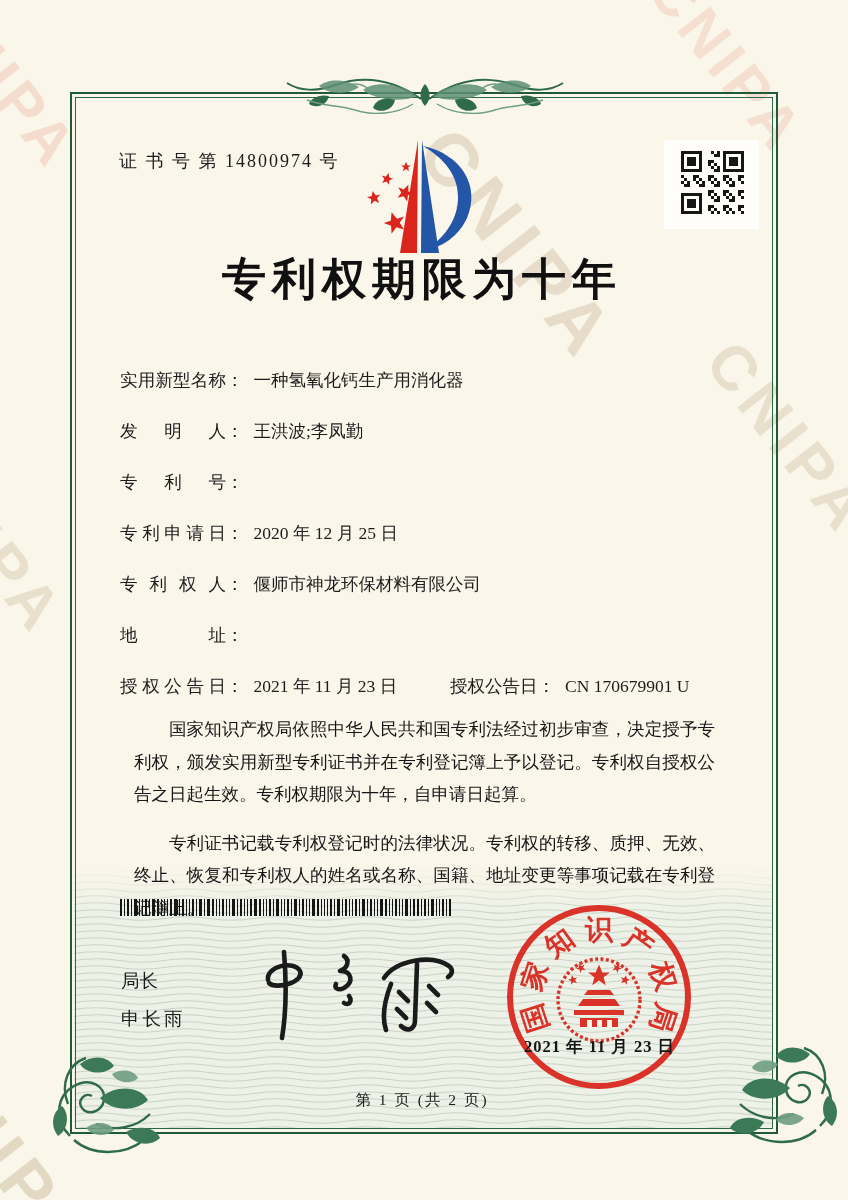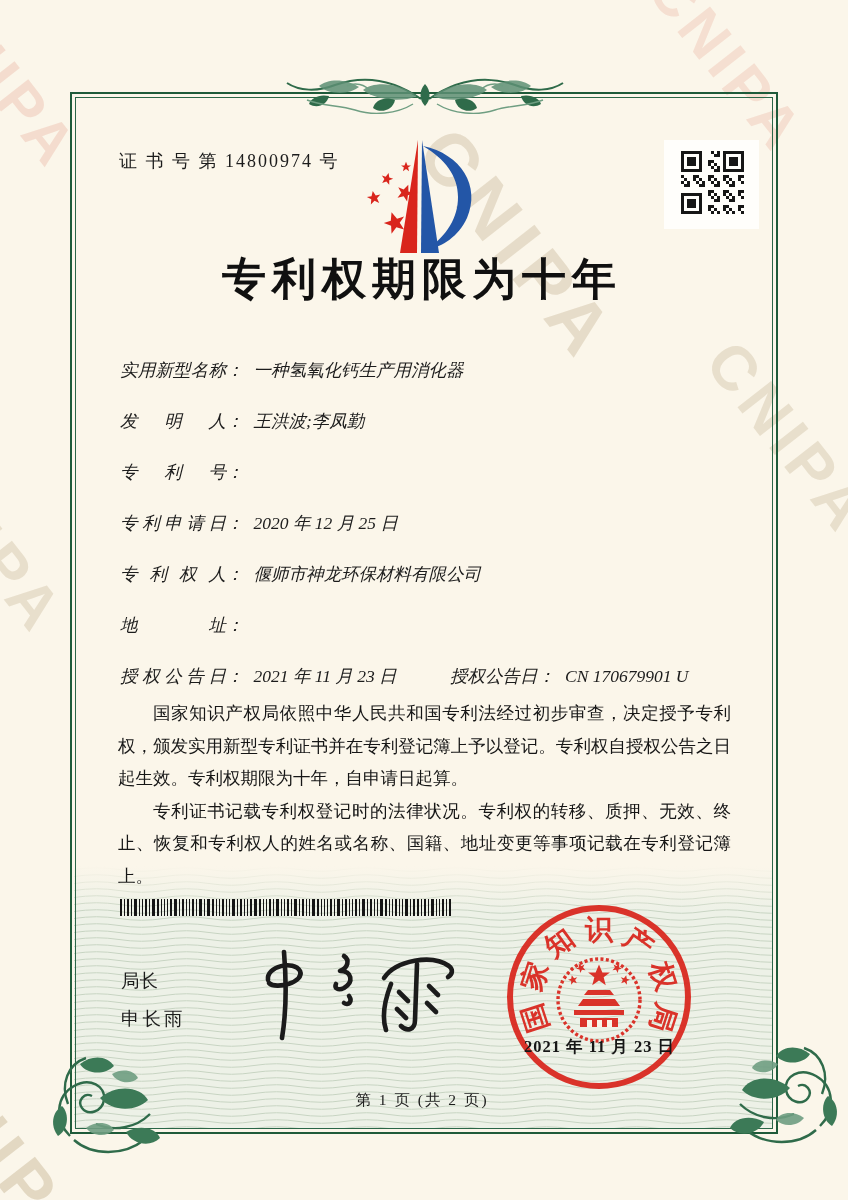--- a/index.html
+++ b/index.html
@@ -29,31 +29,31 @@
   .qr-patch{position:absolute;left:664px;top:140px;width:95px;height:89px;background:#fffefb;z-index:3;}
   .qr{position:absolute;left:681px;top:151px;width:63px;height:63px;z-index:4;}
   .qr i{position:absolute;width:3px;height:3px;background:#161616;}
   .qrf{position:absolute;width:21px;height:21px;border:3px solid #161616;box-sizing:border-box;}
   .qrf::before{content:"";position:absolute;inset:3px;background:#161616;}
   .qrf.tl{left:0;top:0}.qrf.tr{right:0;top:0}.qrf.bl{left:0;bottom:0}
   .title{position:absolute;left:70px;top:250px;width:704px;text-align:center;font-size:44px;font-weight:bold;
          letter-spacing:6px;color:#101010;z-index:3;}
 
   
-  .fields{position:absolute;left:120px;top:356px;width:604px;z-index:3;font-style:italic;}
+  .fields{position:absolute;left:120px;top:366px;width:604px;z-index:3;}
   .frow{display:flex;align-items:baseline;font-size:17.5px;line-height:28px;margin-bottom:23px;}
   .flabel{display:inline-block;width:106px;text-align:justify;text-align-last:justify;}
   .fcolon{margin-right:10px;}
   .fpair{display:flex;align-items:baseline;}
   .fpair.first{width:330px;}
 
   
   .paras{position:absolute;left:118px;top:697px;width:613px;font-size:17.5px;line-height:32.5px;
          text-align:justify;z-index:3;color:#161616;}
-  .paras p{margin:0;text-indent:2em;}
+  .paras p{margin:16px;text-indent:2em;}
 
   
   .barcode{position:absolute;left:120px;top:899px;width:356px;height:17px;display:flex;gap:2px;z-index:3;overflow:hidden;}
   .barcode i{background:#151515;height:100%;flex:none;}
 
   
   .signer-title{position:absolute;left:121px;top:968px;font-size:18.5px;z-index:3;}
   .signer-name{position:absolute;left:121px;top:1006px;font-size:18.5px;letter-spacing:3px;z-index:3;}
   .signature{position:absolute;left:256px;top:936px;z-index:3;}
 

